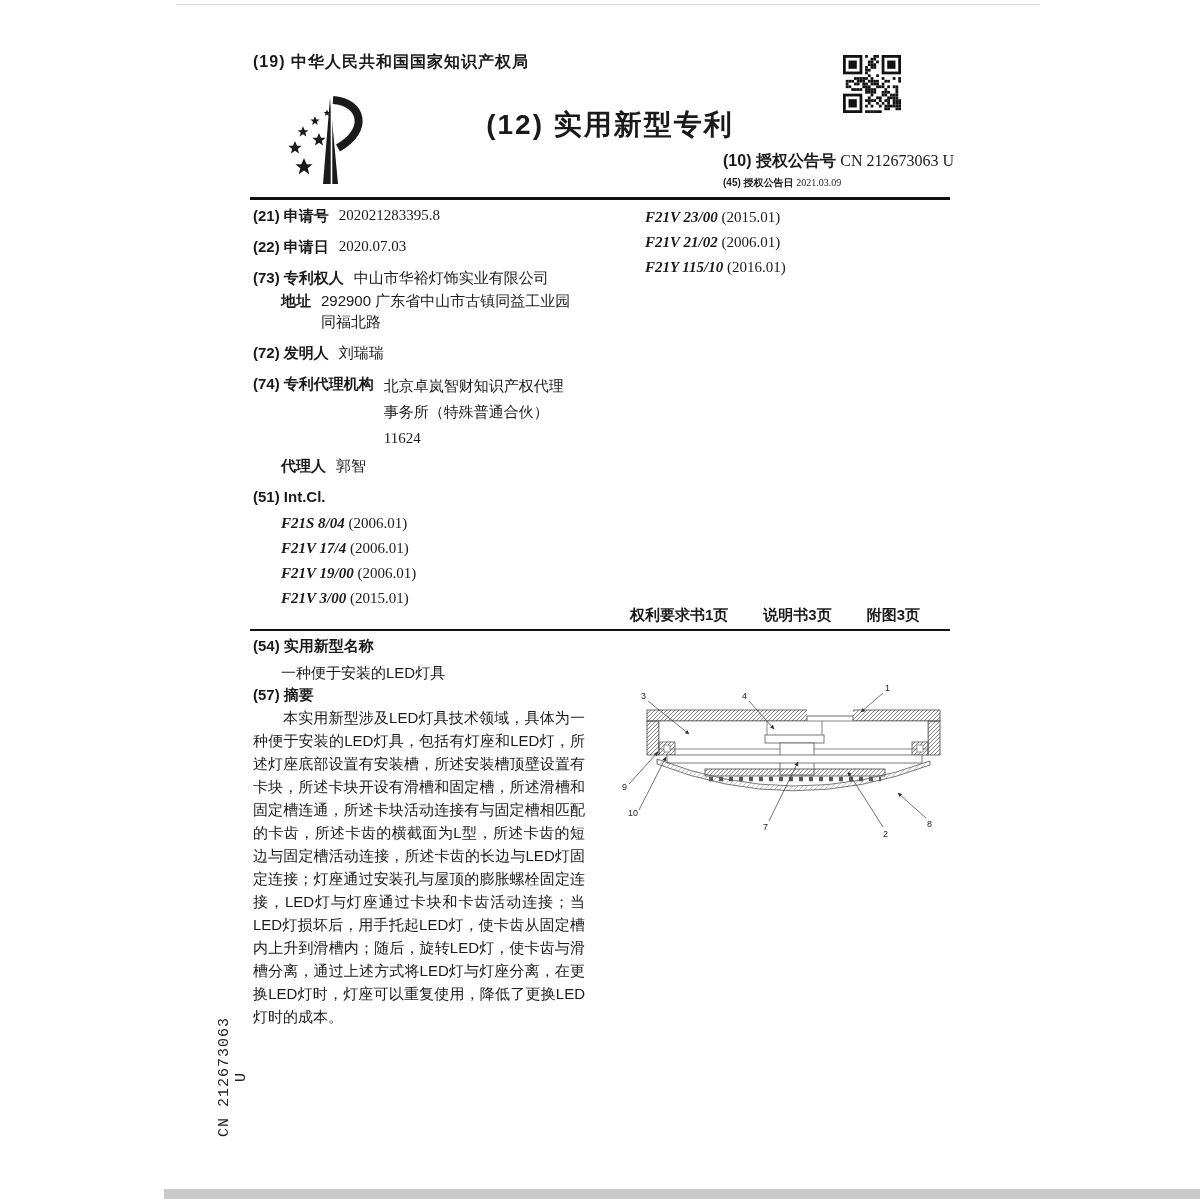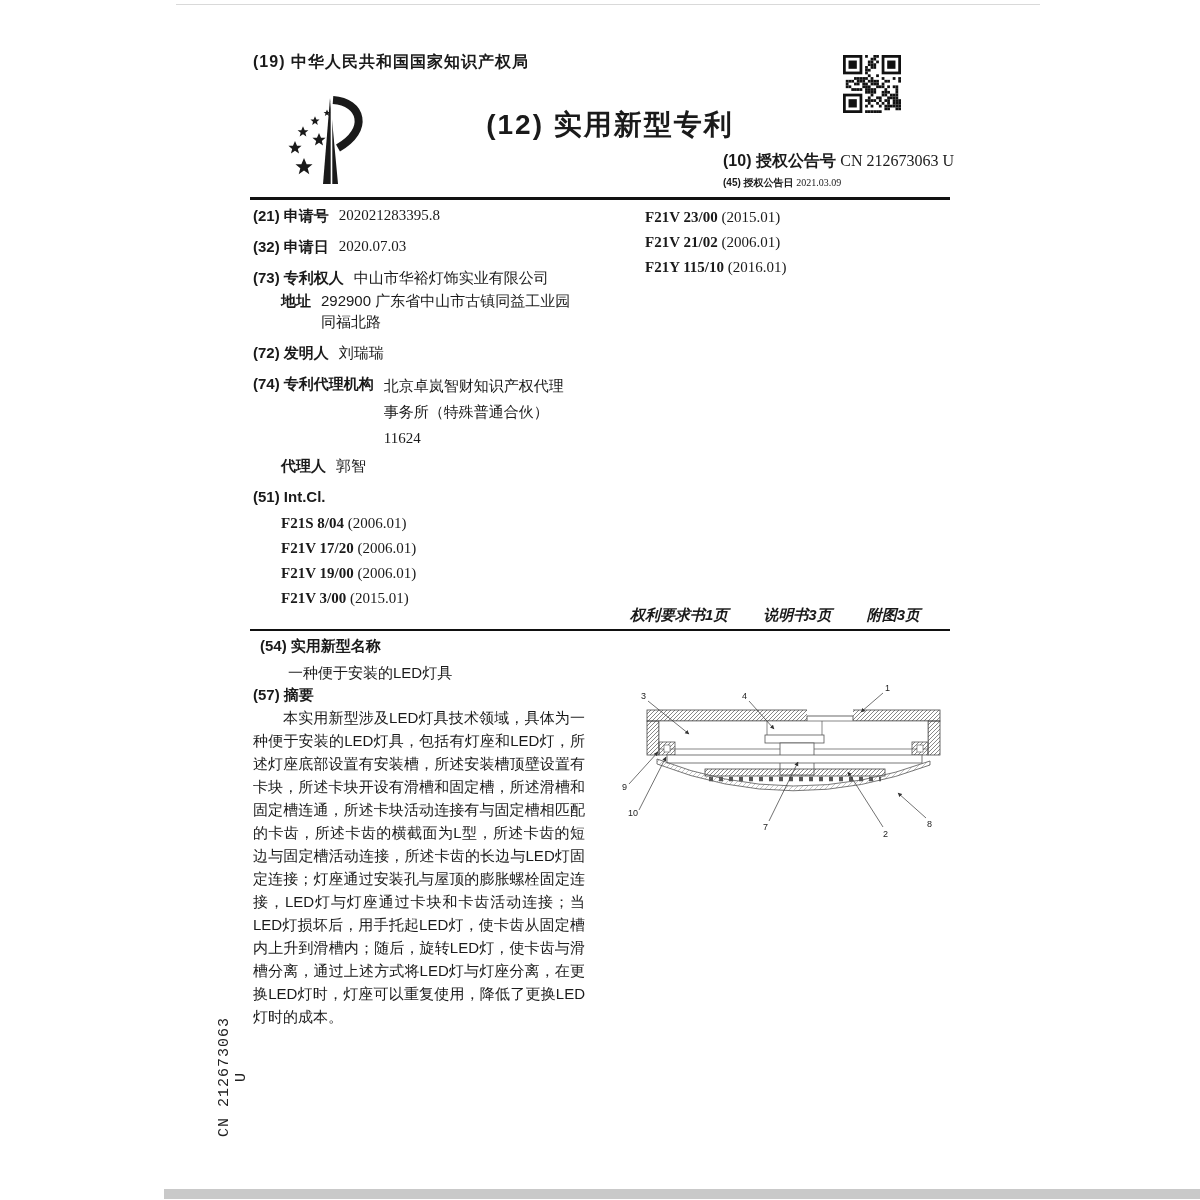--- a/index.html
+++ b/index.html
@@ -24,27 +24,27 @@
   .rule-2 { position: absolute; left: 250px; top: 629px; width: 700px; height: 2px; background: #111; }
 
   .biblio { position: absolute; left: 253px; top: 205px; width: 380px; font-size: 15px; }
   .row { display: flex; margin-bottom: 10px; line-height: 21px; }
   .row .lab { font-weight: bold; white-space: nowrap; margin-right: 10px; }
   .row .val { }
   .indent1 { padding-left: 28px; }
   .indent2 { padding-left: 28px; }
   .agency-val div { line-height: 26px; }
   .ipc-line { font-family: "Liberation Serif", serif; padding-left: 28px; line-height: 25px; }
-  .ipc-line .code { font-weight: bold; text-align: right; }
+  .ipc-line .code { font-style: italic; font-weight: bold; text-align: right; }
   .ipc-line .date { }
 
   .ipc-right { position: absolute; left: 645px; top: 205px; font-size: 15px; }
-  .docs-line { position: absolute; left: 630px; top: 606px; width: 290px; font-size: 15px; font-weight: bold; display: flex; justify-content: space-between; font-style: italic; }
-
-  .sec54 { position: absolute; left: 260px; top: 637px; font-size: 15px; }
+  .docs-line { position: absolute; left: 630px; top: 606px; width: 290px; font-size: 15px; font-weight: bold; display: flex; justify-content: space-between; }
+
+  .sec54 { position: absolute; left: 253px; top: 637px; font-size: 15px; }
   .sec54 .lab { font-weight: bold; }
   .sec54 .title { padding-left: 28px; margin-top: 8px; text-align: center; }
   .sec57-lab { position: absolute; left: 253px; top: 686px; font-size: 15px; font-weight: bold; }
   .abstract { position: absolute; left: 253px; top: 706px; width: 332px; font-size: 15px; line-height: 23px; text-align: justify; text-indent: 2em; }
 
   .figure-wrap { position: absolute; left: 617px; top: 672px; width: 340px; height: 178px; }
   .figure-wrap svg { width: 100%; height: 100%; }
 
   .qr { position: absolute; left: 843px; top: 55px; width: 58px; height: 58px; }
   .qr svg { width: 100%; height: 100%; }
@@ -236,21 +236,21 @@
 
 <div class="rule-1"></div>
 <div class="rule-2"></div>
 
 <div class="biblio">
   <div class="row">
     <span class="lab">(21) 申请号</span>
     <span class="val latin-serif">202021283395.8</span>
   </div>
   <div class="row">
-    <span class="lab">(32) 申请日</span>
+    <span class="lab">(22) 申请日</span>
     <span class="val latin-serif">2020.07.03</span>
   </div>
   <div class="row" style="margin-bottom:2px;">
     <span class="lab">(73) 专利权人</span>
     <span class="val">中山市华裕灯饰实业有限公司</span>
   </div>
   <div class="row indent1">
     <span class="lab">地址</span>
     <span class="val" style="width:250px;">292900 广东省中山市古镇同益工业园同福北路</span>
   </div>
@@ -267,21 +267,21 @@
     </span>
   </div>
   <div class="row indent2">
     <span class="lab">代理人</span>
     <span class="val">郭智</span>
   </div>
   <div class="row" style="margin-bottom:4px;">
     <span class="lab" style="font-weight:bold;">(51) Int.Cl.</span>
   </div>
   <div class="ipc-line"><span class="code">F21S 8/04</span> <span class="date">(2006.01)</span></div>
-  <div class="ipc-line"><span class="code">F21V 17/20</span> <span class="date">(2006.01)</span></div>
+  <div class="ipc-line"><span class="code">F21V 17/4</span> <span class="date">(2006.01)</span></div>
   <div class="ipc-line"><span class="code">F21V 19/00</span> <span class="date">(2006.01)</span></div>
   <div class="ipc-line"><span class="code">F21V 3/00</span> <span class="date">(2015.01)</span></div>
 </div>
 
 <div class="ipc-right">
   <div class="ipc-line" style="padding-left:0;"><span class="code">F21V 23/00</span> <span class="date">(2015.01)</span></div>
   <div class="ipc-line" style="padding-left:0;"><span class="code">F21V 21/02</span> <span class="date">(2006.01)</span></div>
   <div class="ipc-line" style="padding-left:0;"><span class="code">F21Y 115/10</span> <span class="date">(2016.01)</span></div>
 </div>
 

